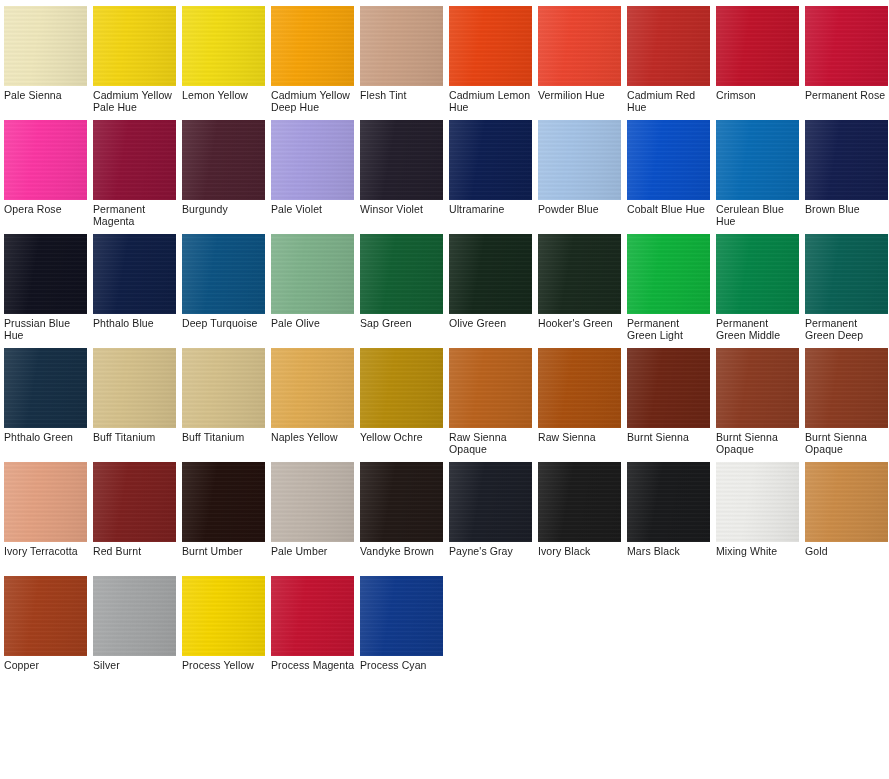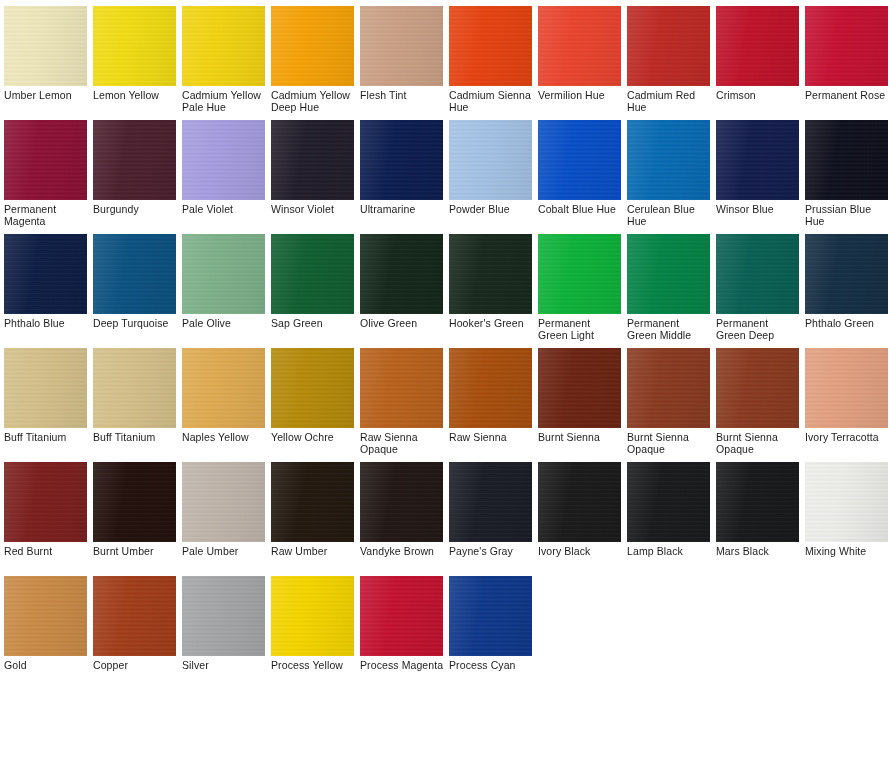--- a/index.html
+++ b/index.html
@@ -74,56 +74,56 @@
 </style>
 </head>
 <body style="background: rgb(255, 255, 255);">
 
 <main id="swatch-grid">
     <div class="swatch-cell">
       <span class="swatch-chip" style="background-color: rgb(239, 231, 188);">
         <span class="grain"></span>
         <span class="sheen"></span>
       </span>
-      <span class="swatch-label">Umber Lemon</span>
+      <span class="swatch-label">Pale Sienna</span>
+    </div>
+    <div class="swatch-cell">
+      <span class="swatch-chip" style="background-color: rgb(243, 213, 20);">
+        <span class="grain"></span>
+        <span class="sheen"></span>
+      </span>
+      <span class="swatch-label">Cadmium Yellow Pale Hue</span>
     </div>
     <div class="swatch-cell">
       <span class="swatch-chip" style="background-color: rgb(242, 221, 22);">
         <span class="grain"></span>
         <span class="sheen"></span>
       </span>
       <span class="swatch-label">Lemon Yellow</span>
     </div>
     <div class="swatch-cell">
-      <span class="swatch-chip" style="background-color: rgb(243, 213, 20);">
-        <span class="grain"></span>
-        <span class="sheen"></span>
-      </span>
-      <span class="swatch-label">Cadmium Yellow Pale Hue</span>
-    </div>
-    <div class="swatch-cell">
       <span class="swatch-chip" style="background-color: rgb(246, 163, 9);">
         <span class="grain"></span>
         <span class="sheen"></span>
       </span>
       <span class="swatch-label">Cadmium Yellow Deep Hue</span>
     </div>
     <div class="swatch-cell">
       <span class="swatch-chip" style="background-color: rgb(204, 162, 135);">
         <span class="grain"></span>
         <span class="sheen"></span>
       </span>
       <span class="swatch-label">Flesh Tint</span>
     </div>
     <div class="swatch-cell">
       <span class="swatch-chip" style="background-color: rgb(231, 68, 19);">
         <span class="grain"></span>
         <span class="sheen"></span>
       </span>
-      <span class="swatch-label">Cadmium Sienna Hue</span>
+      <span class="swatch-label">Cadmium Lemon Hue</span>
     </div>
     <div class="swatch-cell">
       <span class="swatch-chip" style="background-color: rgb(235, 70, 48);">
         <span class="grain"></span>
         <span class="sheen"></span>
       </span>
       <span class="swatch-label">Vermilion Hue</span>
     </div>
     <div class="swatch-cell">
       <span class="swatch-chip" style="background-color: rgb(191, 43, 38);">
@@ -140,20 +140,27 @@
       <span class="swatch-label">Crimson</span>
     </div>
     <div class="swatch-cell">
       <span class="swatch-chip" style="background-color: rgb(198, 19, 52);">
         <span class="grain"></span>
         <span class="sheen"></span>
       </span>
       <span class="swatch-label">Permanent Rose</span>
     </div>
     <div class="swatch-cell">
+      <span class="swatch-chip" style="background-color: rgb(251, 55, 163);">
+        <span class="grain"></span>
+        <span class="sheen"></span>
+      </span>
+      <span class="swatch-label">Opera Rose</span>
+    </div>
+    <div class="swatch-cell">
       <span class="swatch-chip" style="background-color: rgb(142, 19, 56);">
         <span class="grain"></span>
         <span class="sheen"></span>
       </span>
       <span class="swatch-label">Permanent Magenta</span>
     </div>
     <div class="swatch-cell">
       <span class="swatch-chip" style="background-color: rgb(78, 34, 48);">
         <span class="grain"></span>
         <span class="sheen"></span>
@@ -200,21 +207,21 @@
         <span class="grain"></span>
         <span class="sheen"></span>
       </span>
       <span class="swatch-label">Cerulean Blue Hue</span>
     </div>
     <div class="swatch-cell">
       <span class="swatch-chip" style="background-color: rgb(21, 31, 79);">
         <span class="grain"></span>
         <span class="sheen"></span>
       </span>
-      <span class="swatch-label">Winsor Blue</span>
+      <span class="swatch-label">Brown Blue</span>
     </div>
     <div class="swatch-cell">
       <span class="swatch-chip" style="background-color: rgb(17, 18, 31);">
         <span class="grain"></span>
         <span class="sheen"></span>
       </span>
       <span class="swatch-label">Prussian Blue Hue</span>
     </div>
     <div class="swatch-cell">
       <span class="swatch-chip" style="background-color: rgb(16, 31, 70);">
@@ -371,53 +378,39 @@
       <span class="swatch-label">Burnt Umber</span>
     </div>
     <div class="swatch-cell">
       <span class="swatch-chip" style="background-color: rgb(192, 182, 172);">
         <span class="grain"></span>
         <span class="sheen"></span>
       </span>
       <span class="swatch-label">Pale Umber</span>
     </div>
     <div class="swatch-cell">
-      <span class="swatch-chip" style="background-color: rgb(36, 26, 16);">
-        <span class="grain"></span>
-        <span class="sheen"></span>
-      </span>
-      <span class="swatch-label">Raw Umber</span>
-    </div>
-    <div class="swatch-cell">
       <span class="swatch-chip" style="background-color: rgb(35, 26, 23);">
         <span class="grain"></span>
         <span class="sheen"></span>
       </span>
       <span class="swatch-label">Vandyke Brown</span>
     </div>
     <div class="swatch-cell">
       <span class="swatch-chip" style="background-color: rgb(28, 31, 40);">
         <span class="grain"></span>
         <span class="sheen"></span>
       </span>
       <span class="swatch-label">Payne's Gray</span>
     </div>
     <div class="swatch-cell">
       <span class="swatch-chip" style="background-color: rgb(28, 28, 28);">
         <span class="grain"></span>
         <span class="sheen"></span>
       </span>
       <span class="swatch-label">Ivory Black</span>
-    </div>
-    <div class="swatch-cell">
-      <span class="swatch-chip" style="background-color: rgb(27, 28, 30);">
-        <span class="grain"></span>
-        <span class="sheen"></span>
-      </span>
-      <span class="swatch-label">Lamp Black</span>
     </div>
     <div class="swatch-cell">
       <span class="swatch-chip" style="background-color: rgb(26, 27, 29);">
         <span class="grain"></span>
         <span class="sheen"></span>
       </span>
       <span class="swatch-label">Mars Black</span>
     </div>
     <div class="swatch-cell">
       <span class="swatch-chip" style="background-color: rgb(238, 238, 235);">

